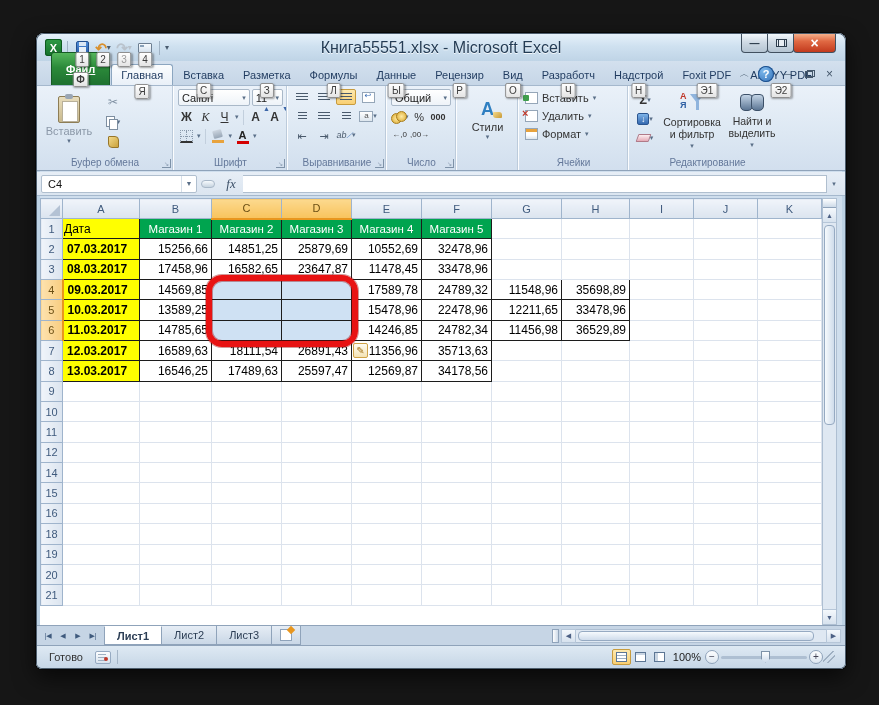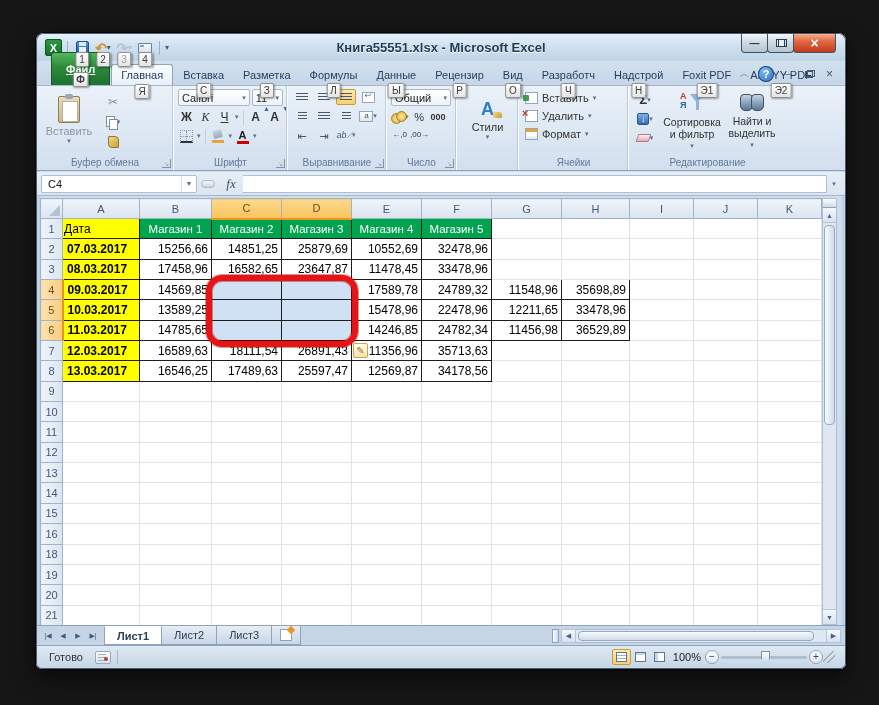--- a/index.html
+++ b/index.html
@@ -17,21 +17,21 @@
   .xl-logo{width:17px;height:17px;border-radius:3px;background:linear-gradient(#2f9b46,#14702a);
     color:#fff;font-size:11px;font-weight:bold;display:flex;align-items:center;justify-content:center;box-shadow:inset 0 0 0 1px #0d5a20;}
   .i-save{width:13px;height:13px;background:linear-gradient(#4f8edb,#2d5fa8);border:1px solid #24508f;border-radius:2px;position:relative;}
   .i-save::before{content:"";position:absolute;left:2px;top:0;width:7px;height:4px;background:#dce8f5;}
   .i-save::after{content:"";position:absolute;left:2px;bottom:1px;width:7px;height:5px;background:#e8f0f8;}
   .i-undo{color:#d98f2b;font-weight:bold;font-size:14px;line-height:1;}
   .i-redo{color:#b9c2cc;font-weight:bold;font-size:14px;line-height:1;}
   .i-qwin{width:14px;height:10px;border:1px solid #6d7f92;background:linear-gradient(#f6fafd,#d7e3ef);border-radius:1px;position:relative;}
   .i-qwin::before{content:"";position:absolute;left:1px;top:1px;width:4px;height:2px;background:#88a0b8;}
   .mini-drop{font-size:8px;color:#4a5c70;}
-  .title-text{position:absolute;left:0;right:0;text-align:center;font-size:13px;color:#243c55;text-shadow:0 1px 0 rgba(255,255,255,.8);pointer-events:none;font-weight:bold;}
+  .title-text{position:absolute;left:0;right:0;text-align:center;font-size:16px;color:#243c55;text-shadow:0 1px 0 rgba(255,255,255,.8);pointer-events:none;}
   .winbtns{position:absolute;right:9px;top:0;display:flex;}
   .wbtn{width:27px;height:19px;border:1px solid #41505f;border-top:none;border-radius:0 0 4px 4px;
     background:linear-gradient(#f3f8fc,#cfdae4 45%,#b4c4d2);display:flex;align-items:center;justify-content:center;
     color:#2c3c4c;font-size:10px;margin-left:-1px;}
   .wbtn.close{width:43px;background:linear-gradient(#f5b08b,#e06943 40%,#c23a1d);color:#fff;font-weight:bold;font-size:12px;}
   .g-min::before{content:"—";font-weight:bold;}
   .g-restore{position:relative;width:9px;height:8px;}
   .g-restore::before{content:"";position:absolute;left:0;bottom:0;width:7px;height:6px;border:1px solid #2c3c4c;background:#e8eef4;}
   .g-restore::after{content:"";position:absolute;left:2px;top:0;width:7px;height:6px;border:1px solid #2c3c4c;}
   .wbtn.close .g-x::before{content:"×";font-size:14px;}
@@ -736,34 +736,20 @@
             <td class=""></td>
             <td class=""></td>
             <td class=""></td>
             <td class=""></td>
             <td class=""></td>
             <td class=""></td>
             <td class=""></td>
             <td class=""></td>
           </tr>
           <tr>
-            <th class="rh">13</th>
-            <td class=""></td>
-            <td class=""></td>
-            <td class=""></td>
-            <td class=""></td>
-            <td class=""></td>
-            <td class=""></td>
-            <td class=""></td>
-            <td class=""></td>
-            <td class=""></td>
-            <td class=""></td>
-            <td class=""></td>
-          </tr>
-          <tr>
             <th class="rh">14</th>
             <td class=""></td>
             <td class=""></td>
             <td class=""></td>
             <td class=""></td>
             <td class=""></td>
             <td class=""></td>
             <td class=""></td>
             <td class=""></td>
             <td class=""></td>

